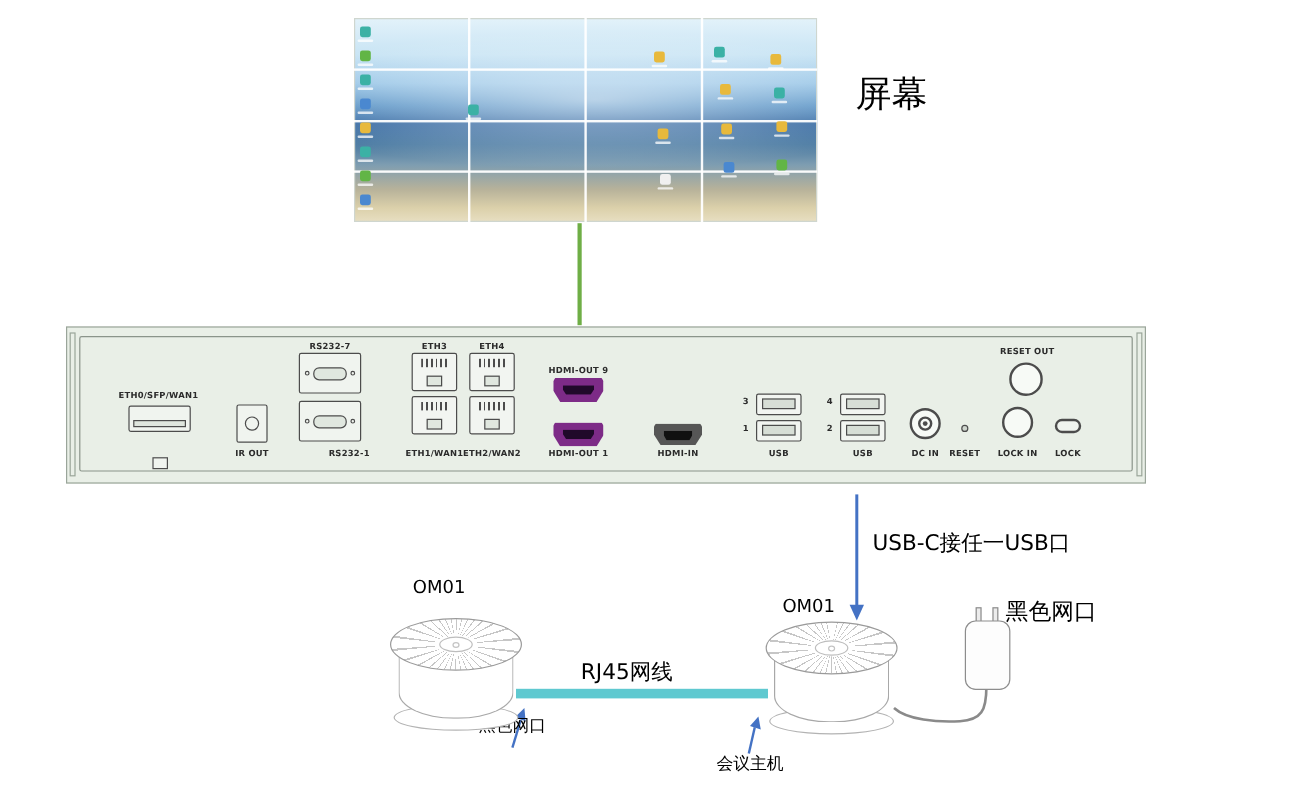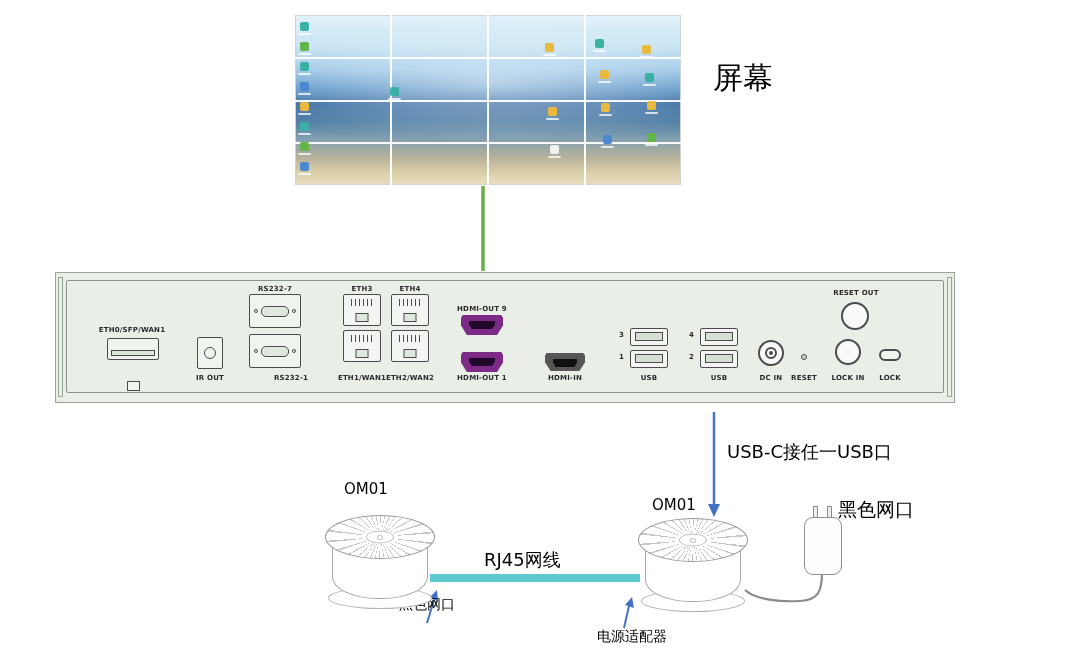--- a/index.html
+++ b/index.html
@@ -140,21 +140,21 @@
     <path d="M 822 572 C 822 592 818 600 800 601 C 781 602 756 600 745 590" fill="none" stroke="#8a8a8a" stroke-width="2.2"></path>
   </svg>
 
   <div class="label" style="left:713px;top:58px;font-size:30px">屏幕</div>
   <div class="label" style="left:727px;top:440px;font-size:18px">USB-C接任一USB口</div>
   <div class="label" style="left:344px;top:480px;font-size:15px">OM01</div>
   <div class="label" style="left:652px;top:496px;font-size:15px">OM01</div>
   <div class="label" style="left:484px;top:548px;font-size:18px">RJ45网线</div>
   <div class="label" style="left:838px;top:497px;font-size:19px">黑色网口</div>
   <div class="label" style="left:399px;top:596px;font-size:14px">黑色网口</div>
-  <div class="label" style="left:597px;top:628px;font-size:14px">电源适配器</div>
+  <div class="label" style="left:597px;top:628px;font-size:14px">会议主机</div>
 
   <div class="panel-outer">
     <div class="panel-ear" style="left:2px"></div>
     <div class="panel-ear" style="right:2px"></div>
     <div class="panel-inner">
 
       <div class="plabel" style="left:65px;top:45px">ETH0/SFP/WAN1</div>
       <div class="sfp" style="left:40px;top:57px;width:52px;height:22px">
         <div class="sfp-inner"></div>
       </div>

